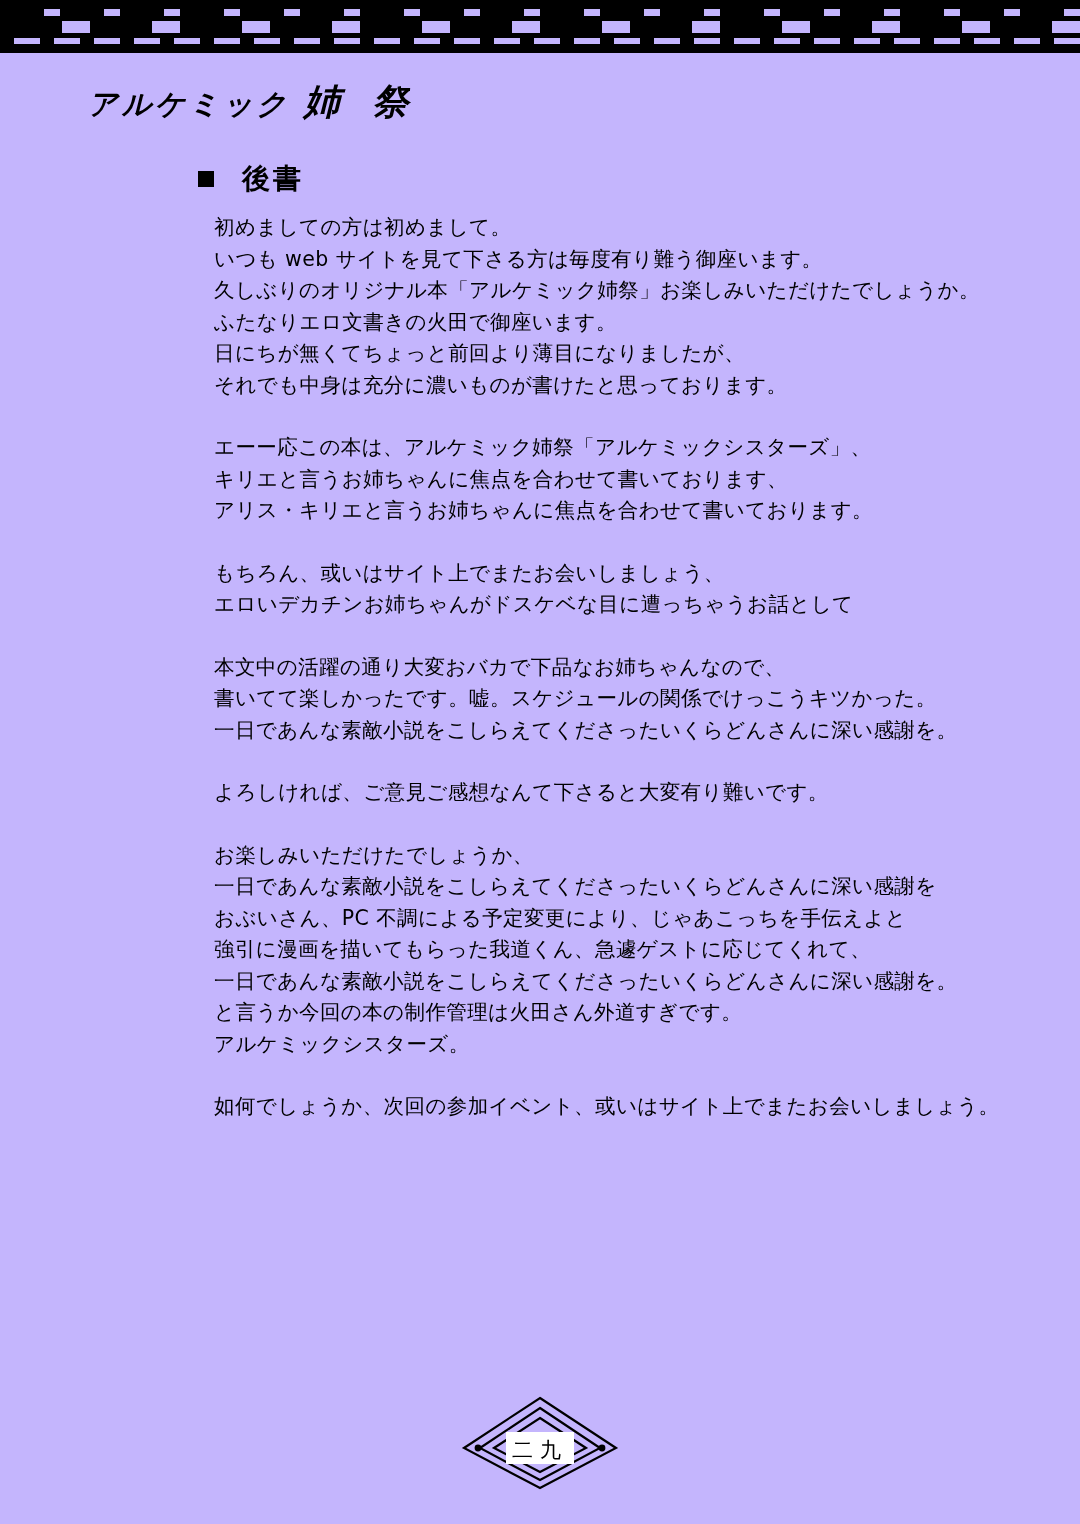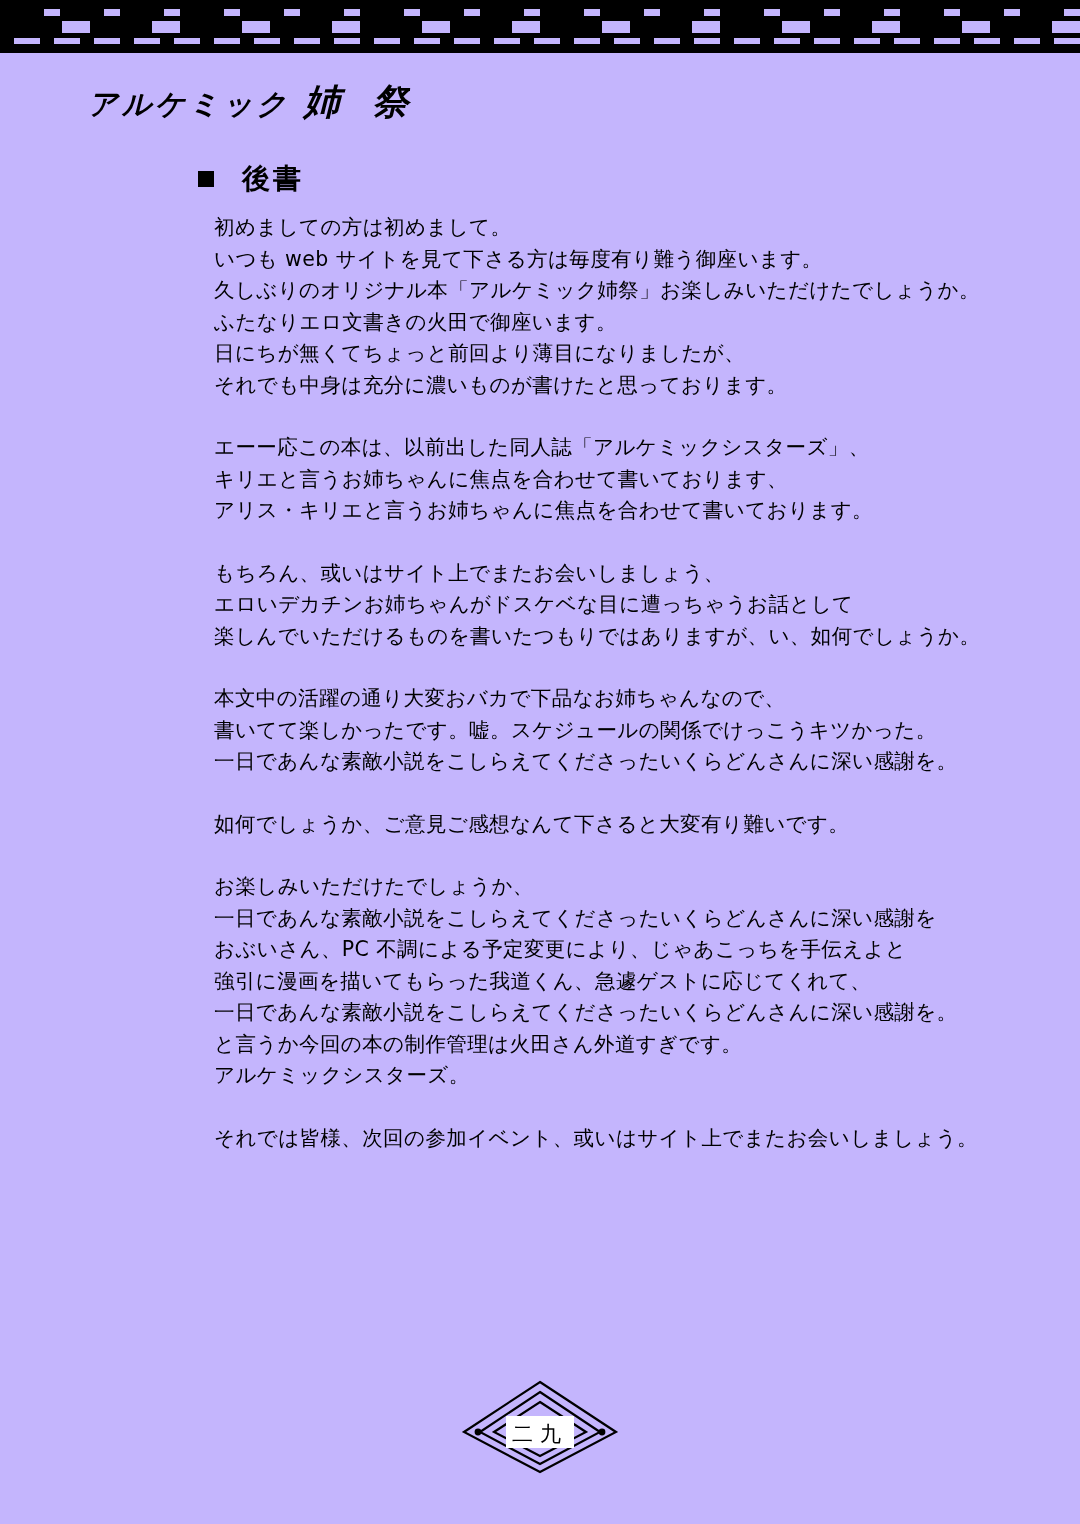--- a/index.html
+++ b/index.html
@@ -120,21 +120,21 @@
   .page-ornament {
     position: absolute;
     bottom: 22px;
     left: 0;
     width: 1080px;
     height: 110px;
   }
   .orn-center {
     position: absolute;
     left: 50%;
-    bottom: 26px;
+    bottom: 10px;
     transform: translateX(-50%);
     width: 240px;
     height: 100px;
   }
   .orn-number {
     position: absolute;
     left: 0;
     top: 44px;
     width: 240px;
     text-align: center;
@@ -286,48 +286,47 @@
   <div class="body-text" id="bodyText">
       <div class="para">
         <p>初めましての方は初めまして。</p>
         <p>いつも web サイトを見て下さる方は毎度有り難う御座います。</p>
         <p>久しぶりのオリジナル本「アルケミック姉祭」お楽しみいただけたでしょうか。</p>
         <p>ふたなりエロ文書きの火田で御座います。</p>
         <p>日にちが無くてちょっと前回より薄目になりましたが、</p>
         <p>それでも中身は充分に濃いものが書けたと思っております。</p>
       </div>
       <div class="para">
-        <p>エーー応この本は、以前出した同人誌「アルケミックシスターズ」、</p>
+        <p>エーー応この本は、アルケミック姉祭「アルケミックシスターズ」、</p>
         <p>キリエと言うお姉ちゃんに焦点を合わせて書いております、</p>
         <p>アリス・キリエと言うお姉ちゃんに焦点を合わせて書いております。</p>
       </div>
       <div class="para">
         <p>もちろん、或いはサイト上でまたお会いしましょう、</p>
         <p>エロいデカチンお姉ちゃんがドスケベな目に遭っちゃうお話として</p>
-        <p>楽しんでいただけるものを書いたつもりではありますが、い、如何でしょうか。</p>
       </div>
       <div class="para">
         <p>本文中の活躍の通り大変おバカで下品なお姉ちゃんなので、</p>
         <p>書いてて楽しかったです。嘘。スケジュールの関係でけっこうキツかった。</p>
         <p>一日であんな素敵小説をこしらえてくださったいくらどんさんに深い感謝を。</p>
       </div>
       <div class="para">
-        <p>如何でしょうか、ご意見ご感想なんて下さると大変有り難いです。</p>
+        <p>よろしければ、ご意見ご感想なんて下さると大変有り難いです。</p>
       </div>
       <div class="para">
         <p>お楽しみいただけたでしょうか、</p>
         <p>一日であんな素敵小説をこしらえてくださったいくらどんさんに深い感謝を</p>
         <p>おぶいさん、PC 不調による予定変更により、じゃあこっちを手伝えよと</p>
         <p>強引に漫画を描いてもらった我道くん、急遽ゲストに応じてくれて、</p>
         <p>一日であんな素敵小説をこしらえてくださったいくらどんさんに深い感謝を。</p>
         <p>と言うか今回の本の制作管理は火田さん外道すぎです。</p>
         <p>アルケミックシスターズ。</p>
       </div>
       <div class="para">
-        <p>それでは皆様、次回の参加イベント、或いはサイト上でまたお会いしましょう。</p>
+        <p>如何でしょうか、次回の参加イベント、或いはサイト上でまたお会いしましょう。</p>
       </div>
     </div>
 
   <div class="page-ornament">
     <div class="orn-center">
       <svg width="240" height="100" viewBox="0 0 240 100">
         <g fill="none" stroke="#000000" stroke-width="2.2">
           <path d="M120 6 L196 56 L120 96 L44 56 Z"></path>
           <path d="M120 16 L180 56 L120 88 L60 56 Z"></path>
           <path d="M120 26 L166 56 L120 80 L74 56 Z"></path>

